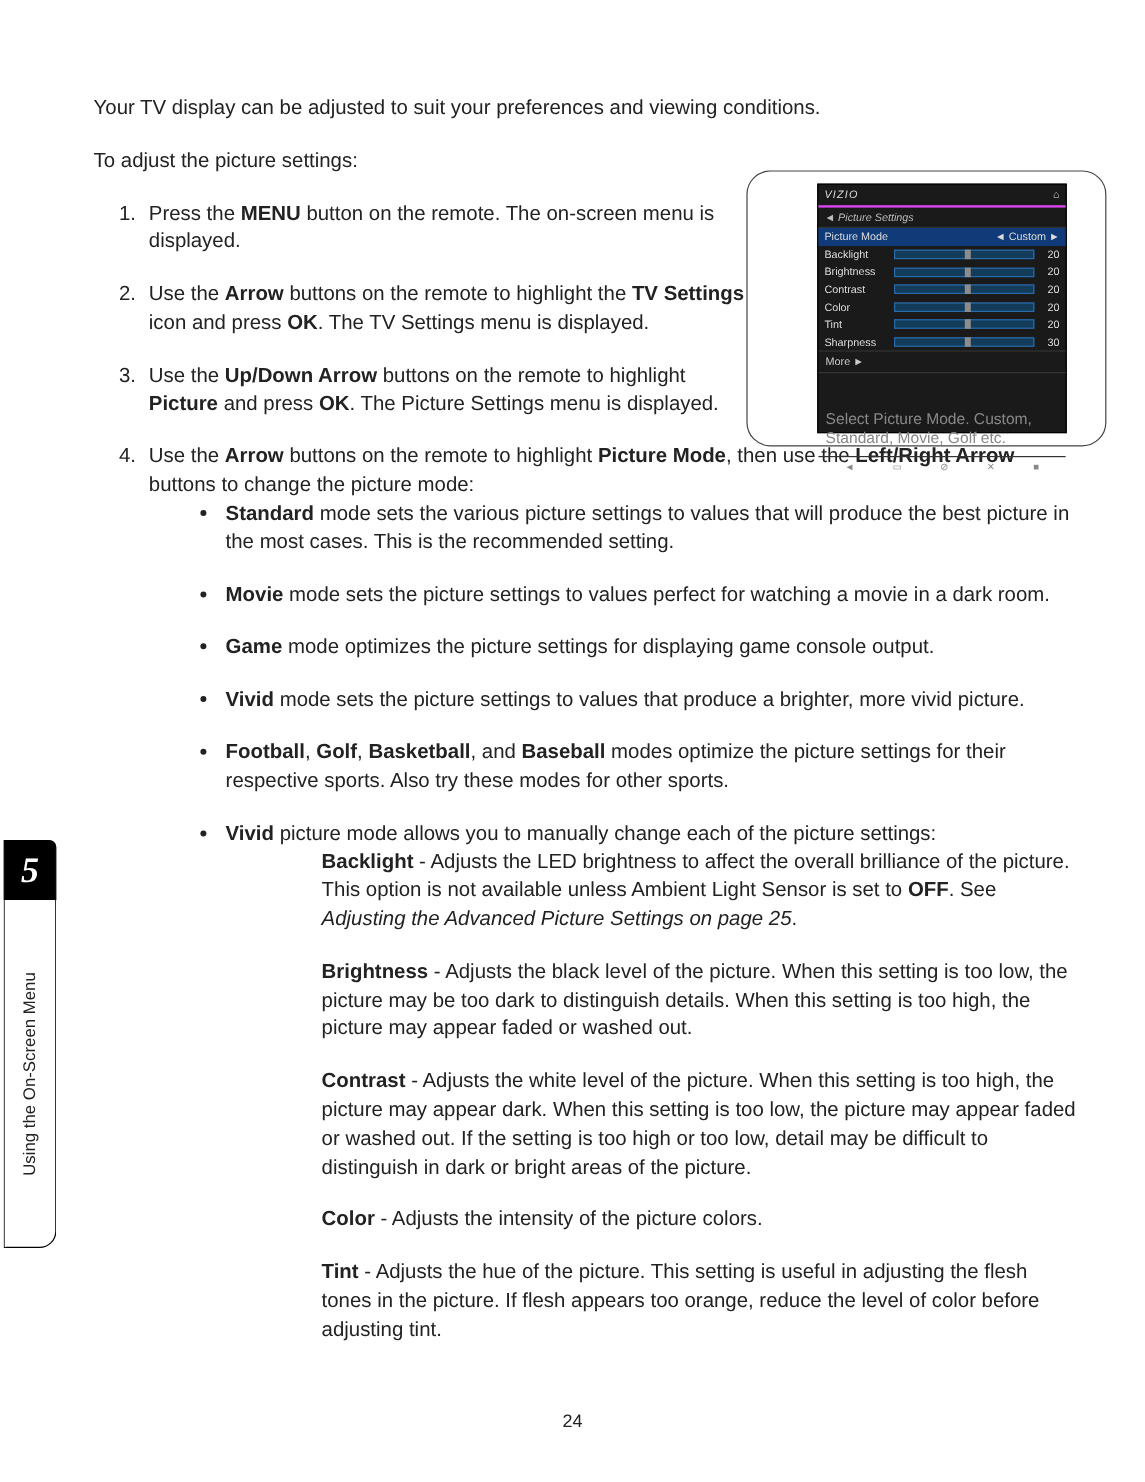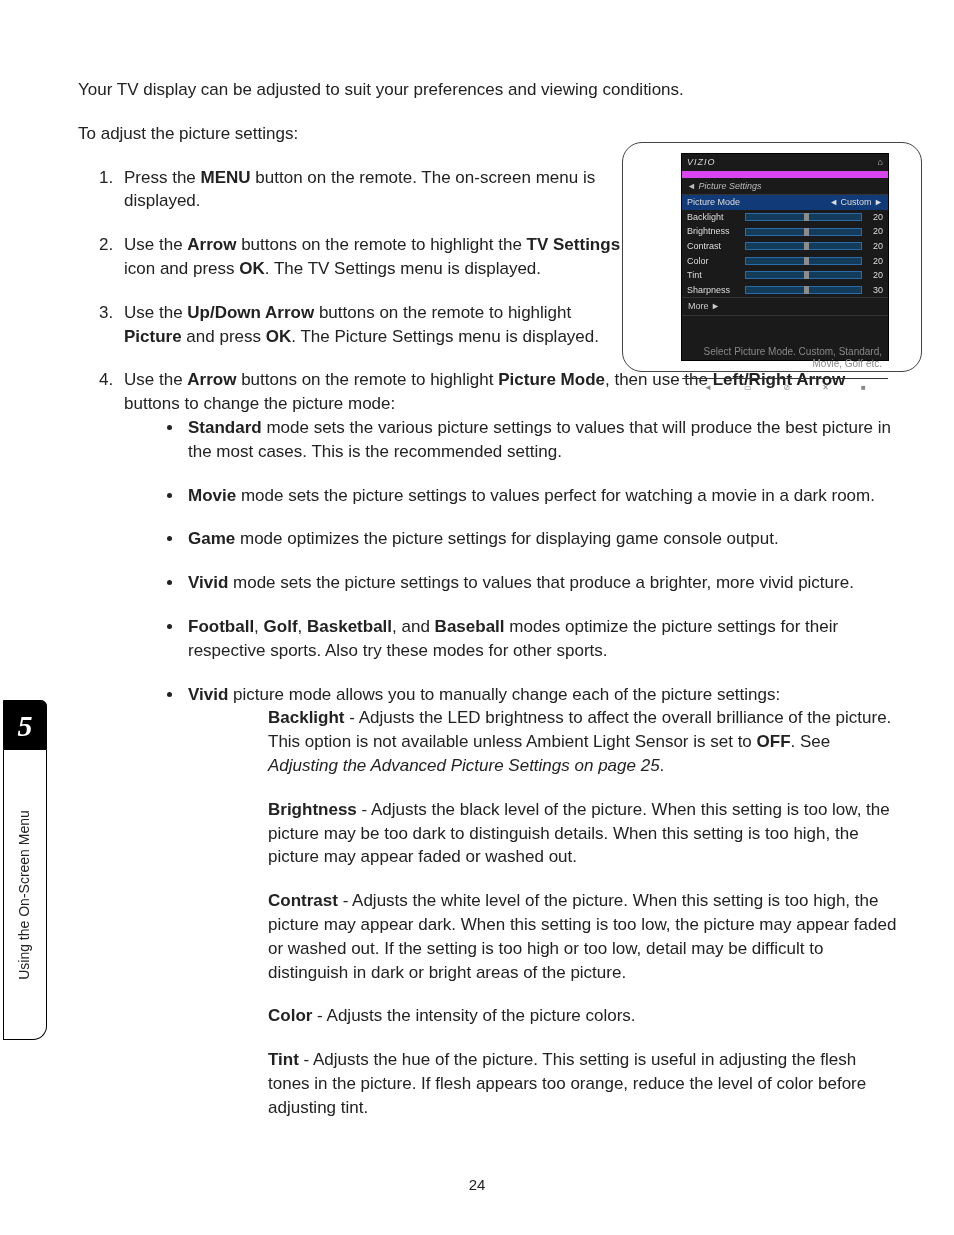--- a/index.html
+++ b/index.html
@@ -26,33 +26,33 @@
     position:absolute;top:142px;right:32px;
     width:300px;height:230px;
     border:1px solid #444;border-radius:20px;
     background:#fff;
     box-sizing:border-box;
     padding:10px 32px 10px 58px;
   }
   .tv-inner{background:#1a1a1a;height:100%;border:1px solid #000;box-sizing:border-box;
     font-size:9px;color:#ddd;font-family:Arial,Helvetica,sans-serif;}
   .tv-bar{display:flex;justify-content:space-between;align-items:flex-start;
-    padding:2px 5px;border-bottom:7px solid #d946ef;}
+    padding:2px 5px;border-bottom:2px solid #d946ef;}
   .tv-bar .brand{font-style:italic;letter-spacing:1px;}
   .tv-bar .home{font-size:9px;}
   .tv-crumb{padding:2px 5px;border-bottom:1px solid #333;color:#bbb;font-style:italic;}
   .tv-row{display:flex;align-items:center;justify-content:space-between;
     padding:1px 5px;}
   .tv-row.sel{background:#103a78;}
   .tv-row .lbl{flex:0 0 55px;color:#ddd;}
   .slider{flex:1;height:6px;background:#133b5a;border:1px solid #2a6aa8;margin:0 3px;position:relative;}
   .slider::after{content:"";position:absolute;left:50%;top:-1px;width:5px;height:8px;background:#8c8c8c;}
   .tv-row .num{width:18px;text-align:right;color:#ddd;}
   .tv-more{padding:2px 6px;border-top:1px solid #333;color:#ccc;}
-  .tv-hint{padding:30px 6px 8px 6px;color:#888;font-size:10px;line-height:1.2;border-top:1px solid #333;text-align:right;}
+  .tv-hint{padding:30px 6px 8px 6px;color:#888;font-size:13px;line-height:1.2;border-top:1px solid #333;}
   .tv-icons{display:flex;justify-content:space-around;padding:3px 6px;color:#888;font-size:8px;border-top:1px solid #333;}
   
   .sidetab{
     position:absolute;left:3px;top:700px;
     width:44px;height:355px;
   }
   .sidetab .num5{
     background:#000;color:#fff;font-weight:bold;font-style:italic;
     font-size:30px;text-align:center;line-height:50px;height:50px;
     font-family:Georgia,'Times New Roman',serif;

